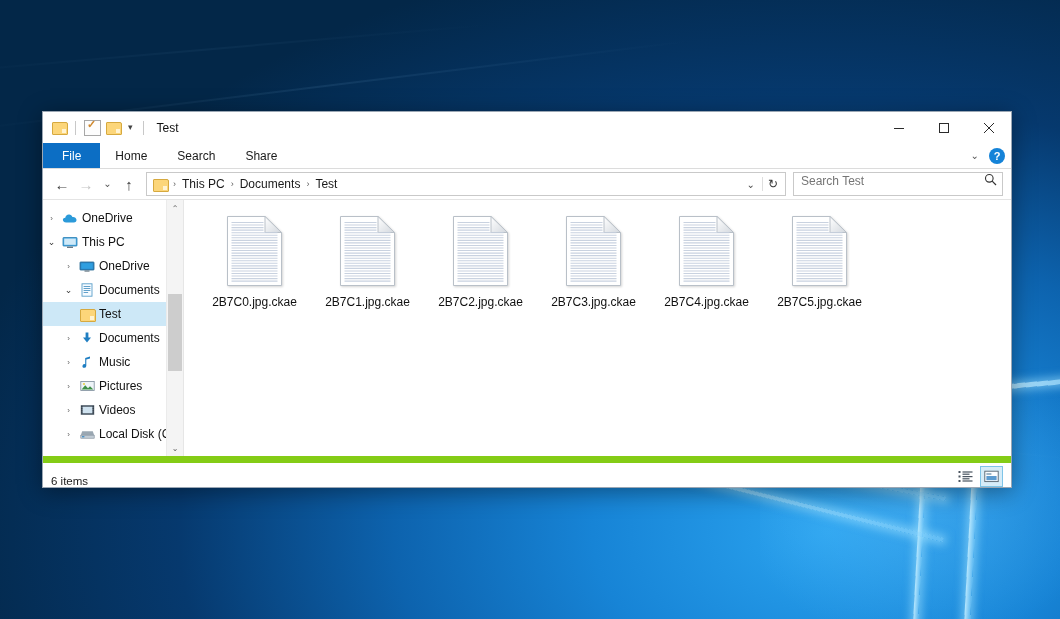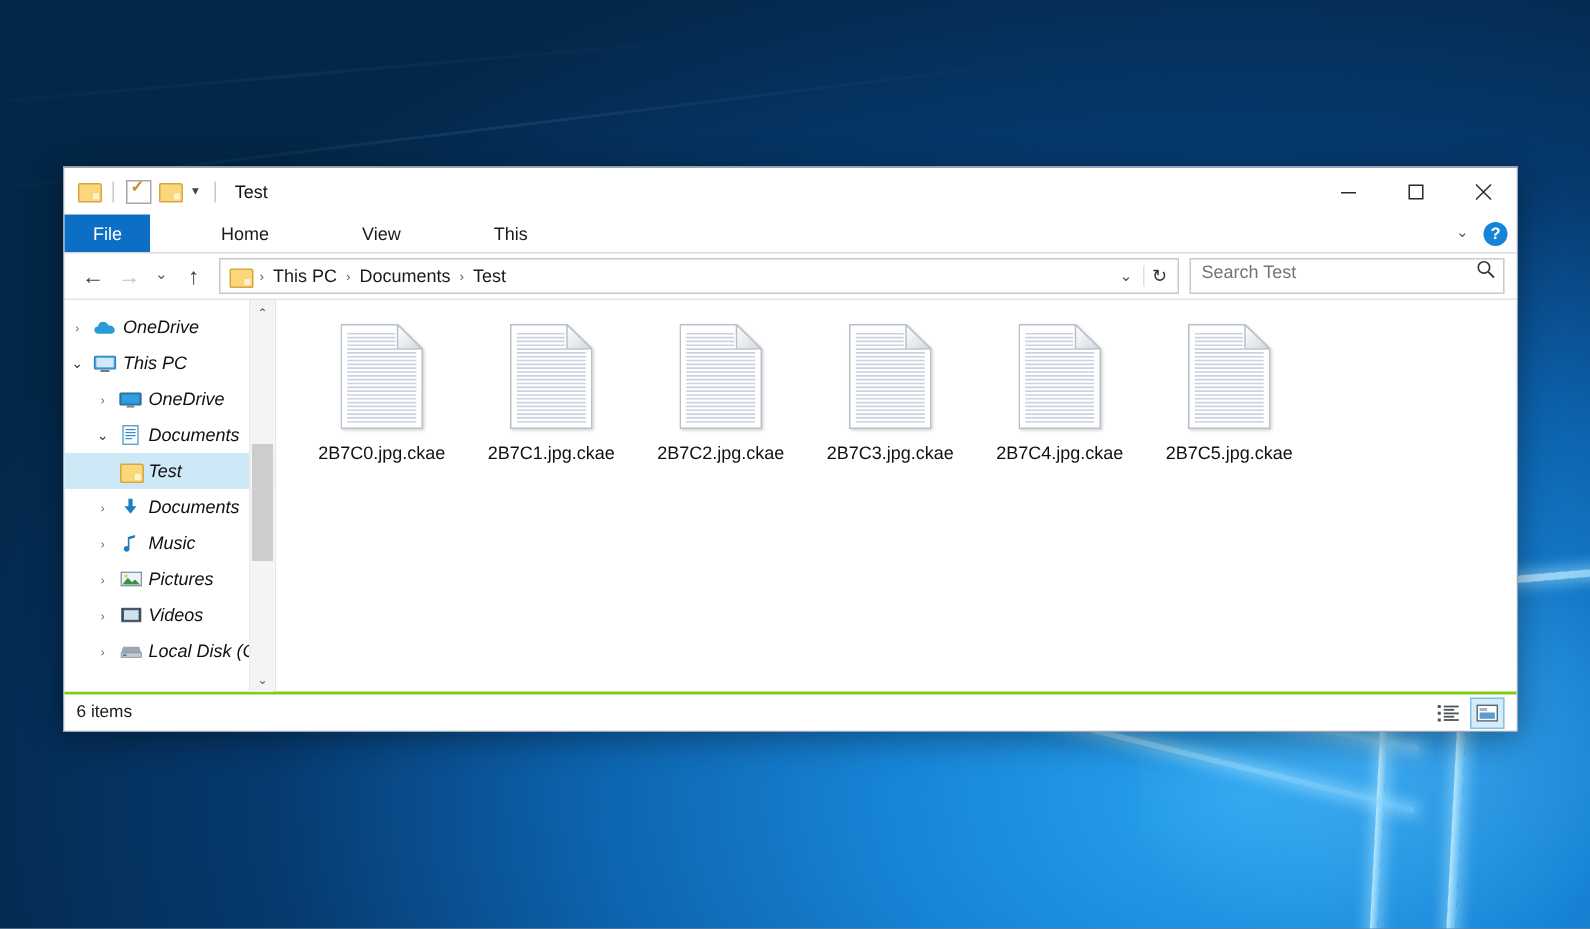--- a/index.html
+++ b/index.html
@@ -138,21 +138,20 @@
 
   
   .ribbon {
     height: 25px;
     display: flex;
     align-items: stretch;
     background: #ffffff;
     border-bottom: 1px solid #dcdcdc;
     flex: none;
     position: relative;
-    gap: 32px;
   }
   .tab {
     display: flex; align-items: center;
     padding: 0 15px;
     font-size: 12px;
     color: #1a1a1a;
   }
   .tab.file {
     background: #0c6ec4;
     color: #ffffff;
@@ -251,21 +250,21 @@
     white-space: nowrap;
   }
   .navitem.sel { background: #cde8f7; }
   .expander {
     width: 17px; text-align: center;
     font-size: 8px; color: #646464;
     flex: none;
   }
   .expander.open { color: #333; font-size: 9px; }
   .nav-ico { width: 20px; flex: none; display: flex; align-items: center; justify-content: center; }
-  .navlabel { padding-left: 2px; font-style: italic; }
+  .navlabel { padding-left: 2px; }
   .indent1 { padding-left: 17px; }
   .indent2 { padding-left: 34px; }
 
   .scroll {
     position: absolute; right: 0; top: 0; bottom: 0;
     width: 16px;
     background: #f4f4f4;
     border-left: 1px solid #ebebeb;
     display: flex; flex-direction: column; align-items: center;
   }
@@ -308,23 +307,23 @@
   .filename {
     margin-top: 9px;
     font-size: 12px;
     color: #111;
     white-space: nowrap;
   }
 
   
   .statusbar {
     height: 24px;
-    border-top: 2px solid #84cc16;
+    border-top: 7px solid #84cc16;
     background: #ffffff;
-    display: flex; align-items: center;
+    display: flex; align-items: flex-end;
     padding: 0 8px;
     flex: none;
     font-size: 11.5px;
     color: #1a1a1a;
   }
   .status-right { margin-left: auto; display: flex; align-items: center; gap: 4px; }
   .viewbtn {
     width: 21px; height: 19px;
     display: flex; align-items: center; justify-content: center;
   }
@@ -378,22 +377,22 @@
         <svg width="12" height="12" viewBox="0 0 12 12">
             <path d="M1 1 L11 11 M11 1 L1 11" stroke="#2b2b2b" stroke-width="1" fill="none"></path>
           </svg>
       </div>
     </div>
   </div>
 
   <div class="ribbon">
     <div class="tab file">File</div>
     <div class="tab">Home</div>
-    <div class="tab">View</div>
-    <div class="tab">This</div>
+    <div class="tab">Search</div>
+    <div class="tab">Share</div>
     <div class="ribbon-right">
       <span class="chev-down">⌄</span>
       <span class="help-icon">?</span>
     </div>
   </div>
 
   <div class="addrrow">
     <div class="navbtn">←</div>
     <div class="navbtn disabled">→</div>
     <div class="navbtn small">⌄</div>

